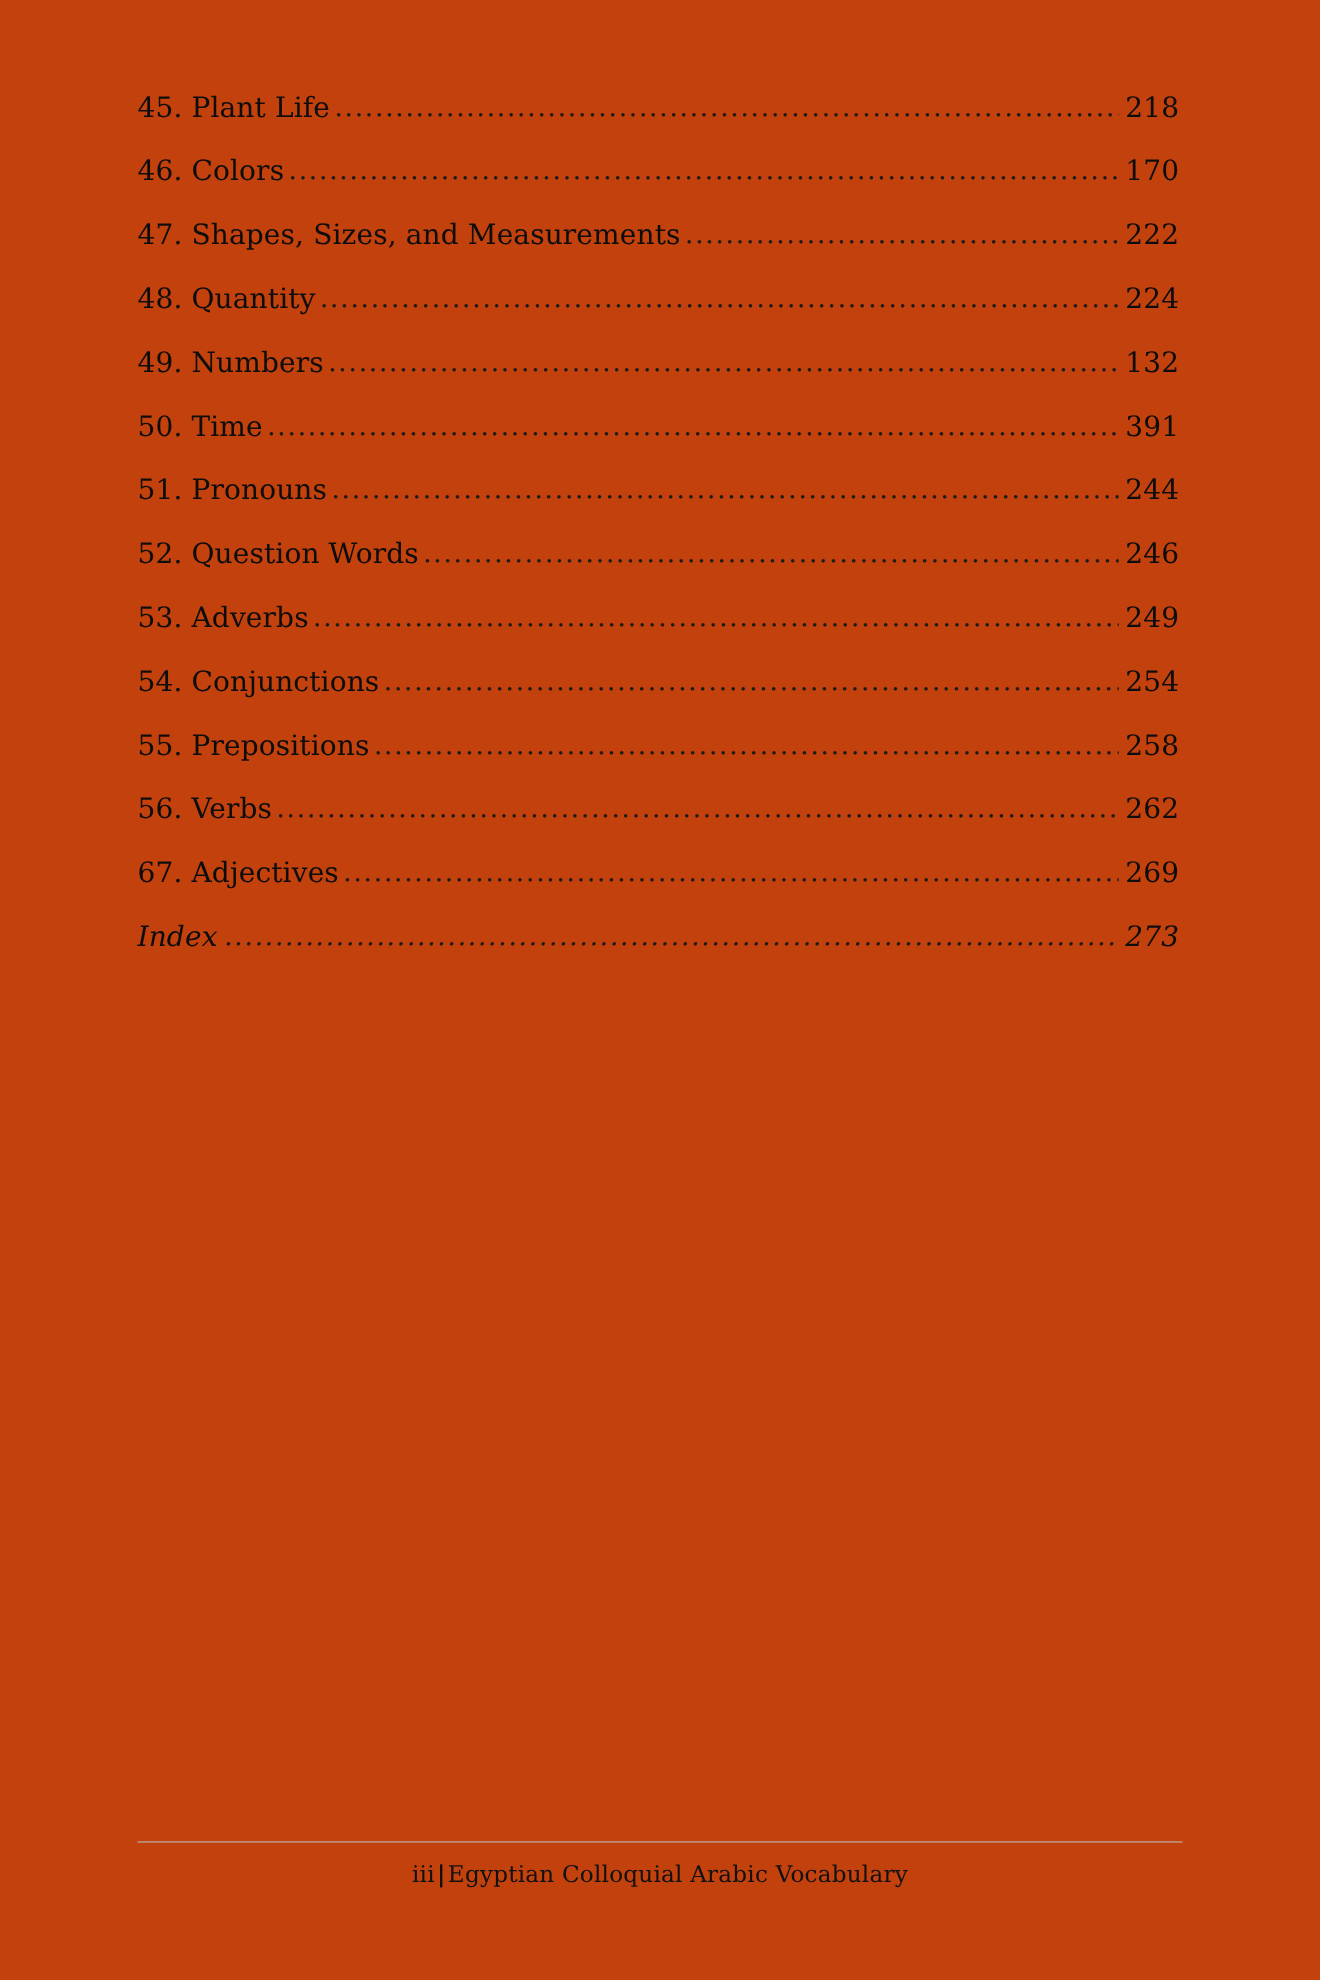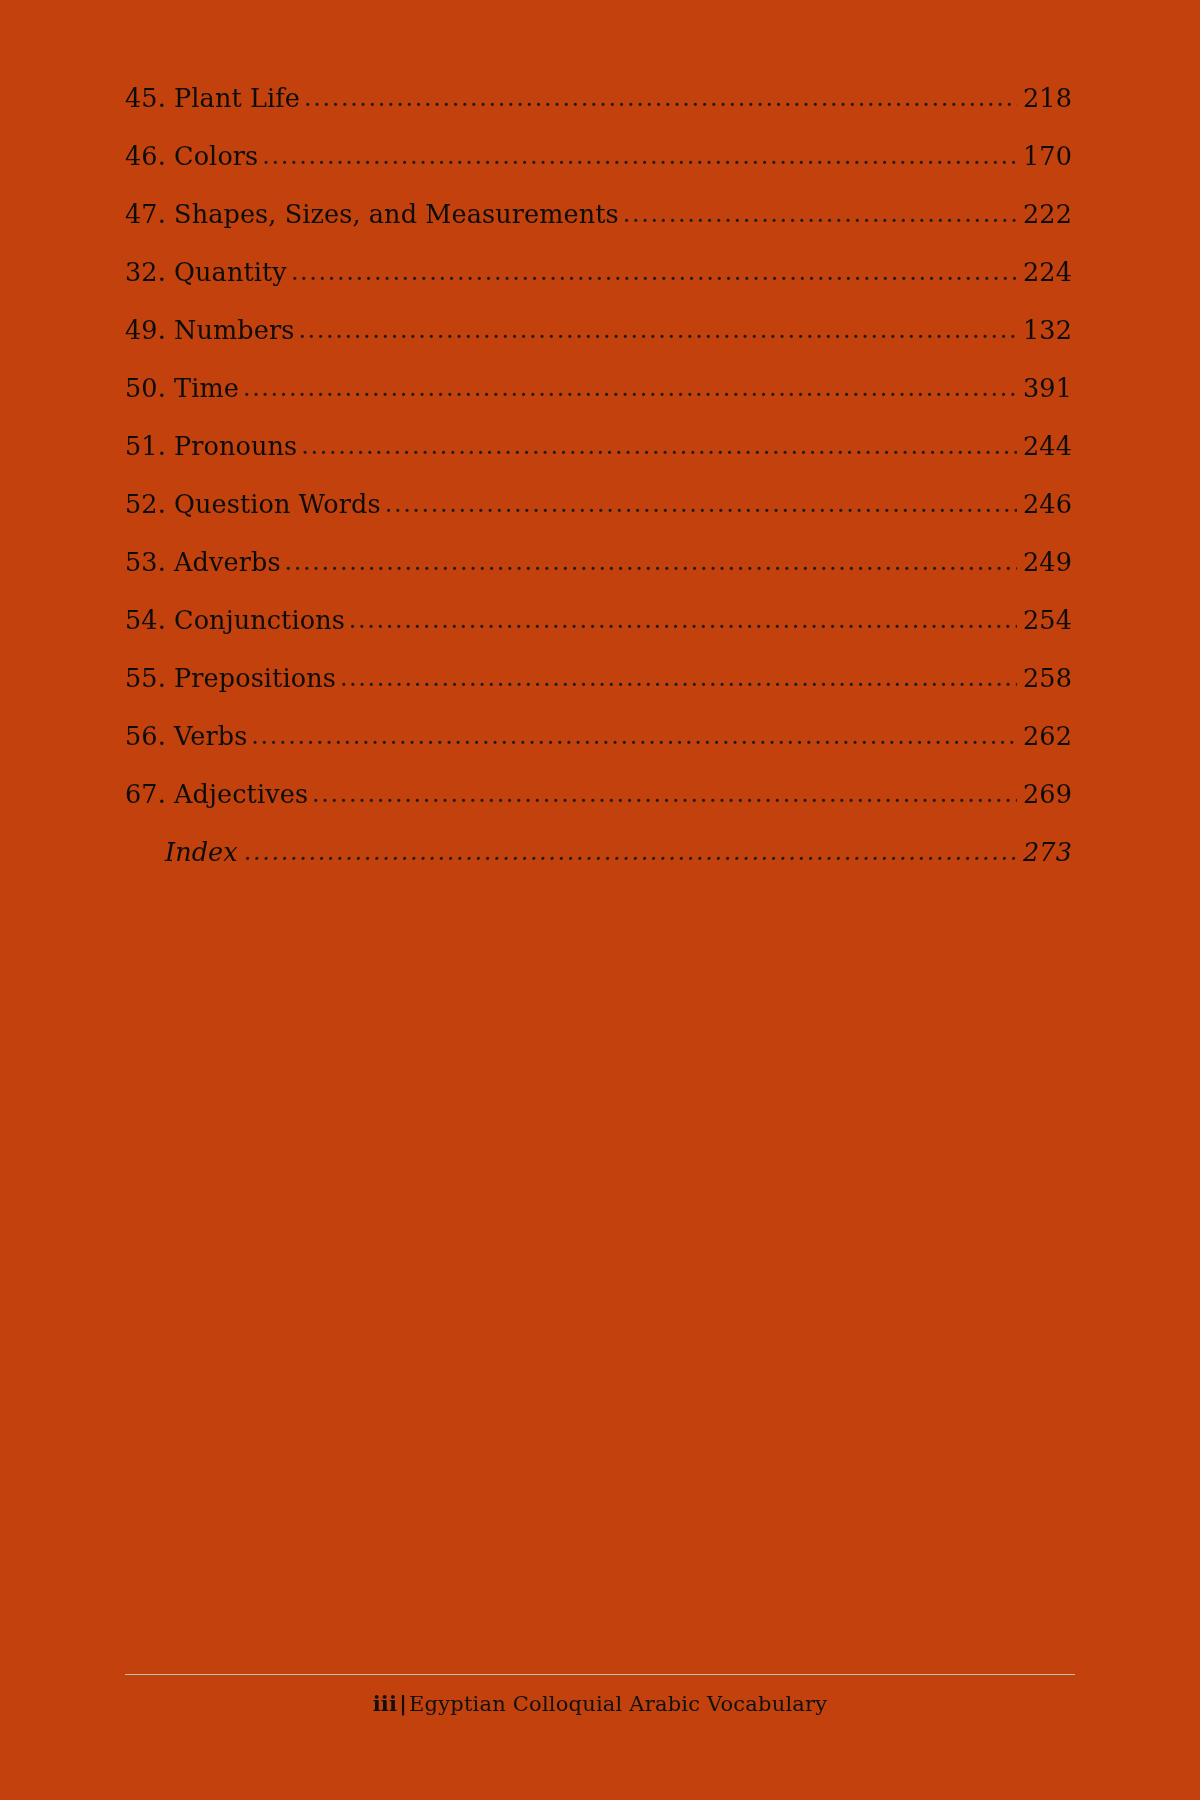--- a/index.html
+++ b/index.html
@@ -53,36 +53,35 @@
     flex: 0 0 auto;
     padding-left: 6px;
     min-width: 52px;
   }
   .toc-entry.index-entry {
     font-style: italic;
     margin-top: 3px;
   }
   .toc-entry.index-entry .title {
     padding-right: 6px;
-    margin-left: 40px;
   }
   .footer {
     position: absolute;
     left: 125px;
     right: 125px;
     bottom: 84px;
     border-top: 1px solid #bbbbbb;
     padding-top: 16px;
     text-align: center;
     font-size: 21px;
     color: #111111;
     letter-spacing: 0.2px;
   }
   .footer .folio {
-    font-weight: bold;
+    font-weight: normal;
   }
   .footer .sep {
     font-weight: bold;
     padding: 0 2px;
   }
 </style>
 </head>
 <body>
 
 <div class="page">
@@ -101,21 +100,21 @@
       <span class="page-num">170</span>
     </div>
 
     <div class="toc-entry">
       <span class="title">47. Shapes, Sizes, and Measurements</span>
       <span class="dots">....................................................................................................................</span>
       <span class="page-num">222</span>
     </div>
 
     <div class="toc-entry">
-      <span class="title">32. Quantity</span>
+      <span class="title">48. Quantity</span>
       <span class="dots">....................................................................................................................</span>
       <span class="page-num">224</span>
     </div>
 
     <div class="toc-entry">
       <span class="title">49. Numbers</span>
       <span class="dots">....................................................................................................................</span>
       <span class="page-num">132</span>
     </div>
 

